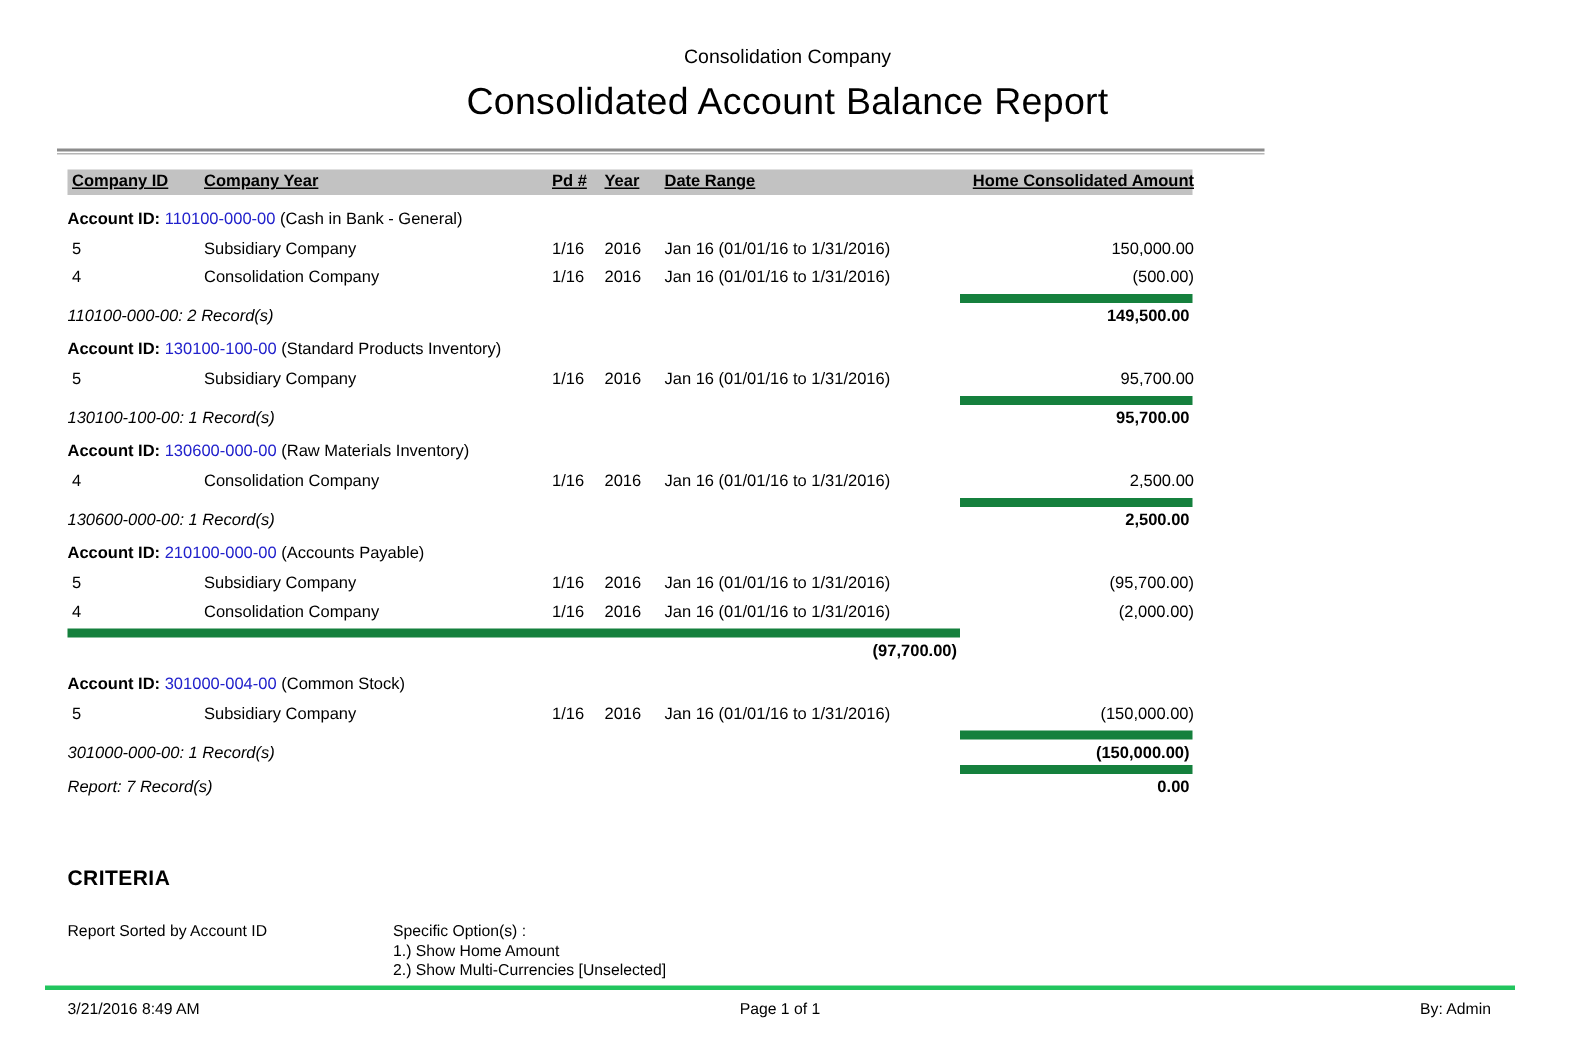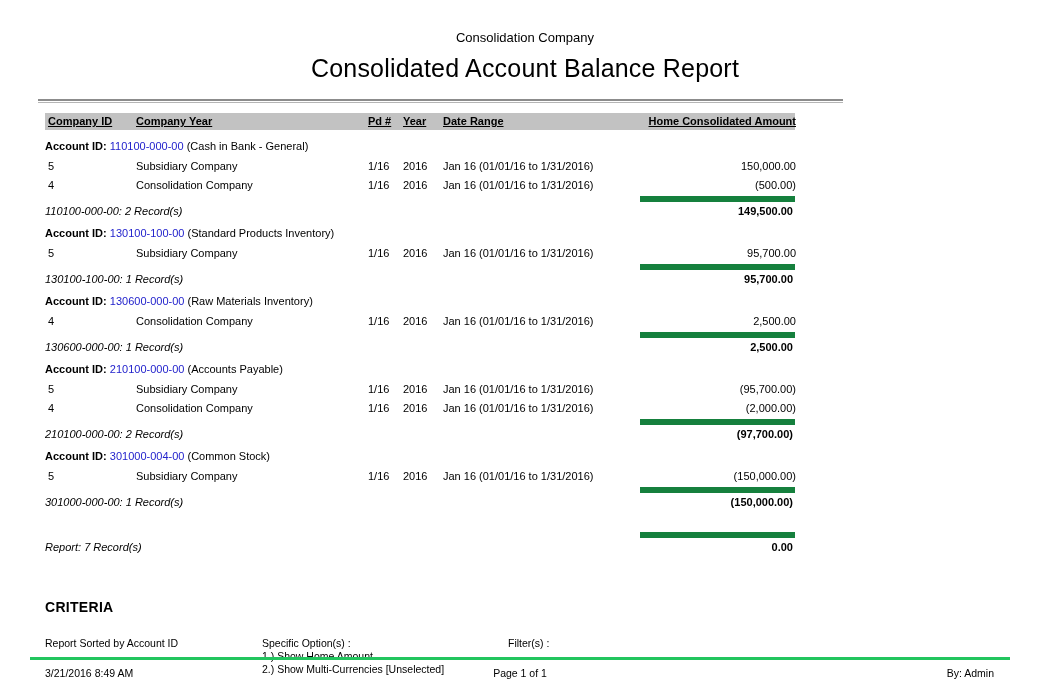--- a/index.html
+++ b/index.html
@@ -20,21 +20,21 @@
   .header-row .hcell { text-decoration:underline; white-space:nowrap; }
   .amount, .h-amount { text-align:right; padding-right:2px; }
 
   .account-header { margin:10px 0 4px 0; }
   .acct-label { font-weight:bold; }
   .acct-id { color:var(--account-link,#2222cc); }
   .row { padding:4px 3px 3px 3px; }
   .subtotal { grid-template-columns:595px 155px; margin-top:2px; }
   .subtotal-label { font-style:italic; padding-top:4px; }
   .subtotal-amount { font-weight:bold; text-align:right; border-top:6px solid #15803d; padding:3px 2px 0 0; }
-  .report-total { margin-top:24px; }
+  .report-total { margin-top:2px; }
 
   .criteria { margin:46px 0 0 45px; }
   .criteria-heading { font-size:14px; font-weight:bold; letter-spacing:.3px; }
   .criteria-cols { display:flex; margin-top:22px; font-size:10.5px; }
   .crit-col1 { width:217px; }
   .crit-col2 { width:246px; }
   .crit-col2 div { line-height:13px; }
   .crit-col3 { flex:1; }
 
   .footer { position:absolute; left:30px; right:40px; bottom:13px;
@@ -148,21 +148,20 @@
     </div>
     <div class="grid row">
       <span>4</span>
       <span>Consolidation Company</span>
       <span>1/16</span>
       <span>2016</span>
       <span>Jan 16 (01/01/16 to 1/31/2016)</span>
       <span class="amount">(2,000.00)</span>
     </div>
     <div class="grid subtotal">
-      <span class="subtotal-label">210100-000-00: 2 Record(s)</span>
       <span class="subtotal-amount">(97,700.00)</span>
     </div>
   </section>
 
   <section>
     <div class="account-header">
       <span class="acct-label">Account ID:</span>
       <span class="acct-id">301000-004-00</span>
       <span>(Common Stock)</span>
     </div>
@@ -189,21 +188,20 @@
 
 <div class="criteria">
   <div class="criteria-heading">CRITERIA</div>
   <div class="criteria-cols">
     <div class="crit-col1">Report Sorted by Account ID</div>
     <div class="crit-col2">
       <div>Specific Option(s) :</div>
       <div>1.) Show Home Amount</div>
       <div>2.) Show Multi-Currencies [Unselected]</div>
     </div>
-    <div class="crit-col3">Filter(s) :</div>
   </div>
 </div>
 
 <div class="footer">
   <div class="footer-inner">
     <span class="footer-date">3/21/2016 8:49 AM</span>
     <span class="footer-page">Page 1 of 1</span>
     <span class="footer-by">By: Admin</span>
   </div>
 </div>

